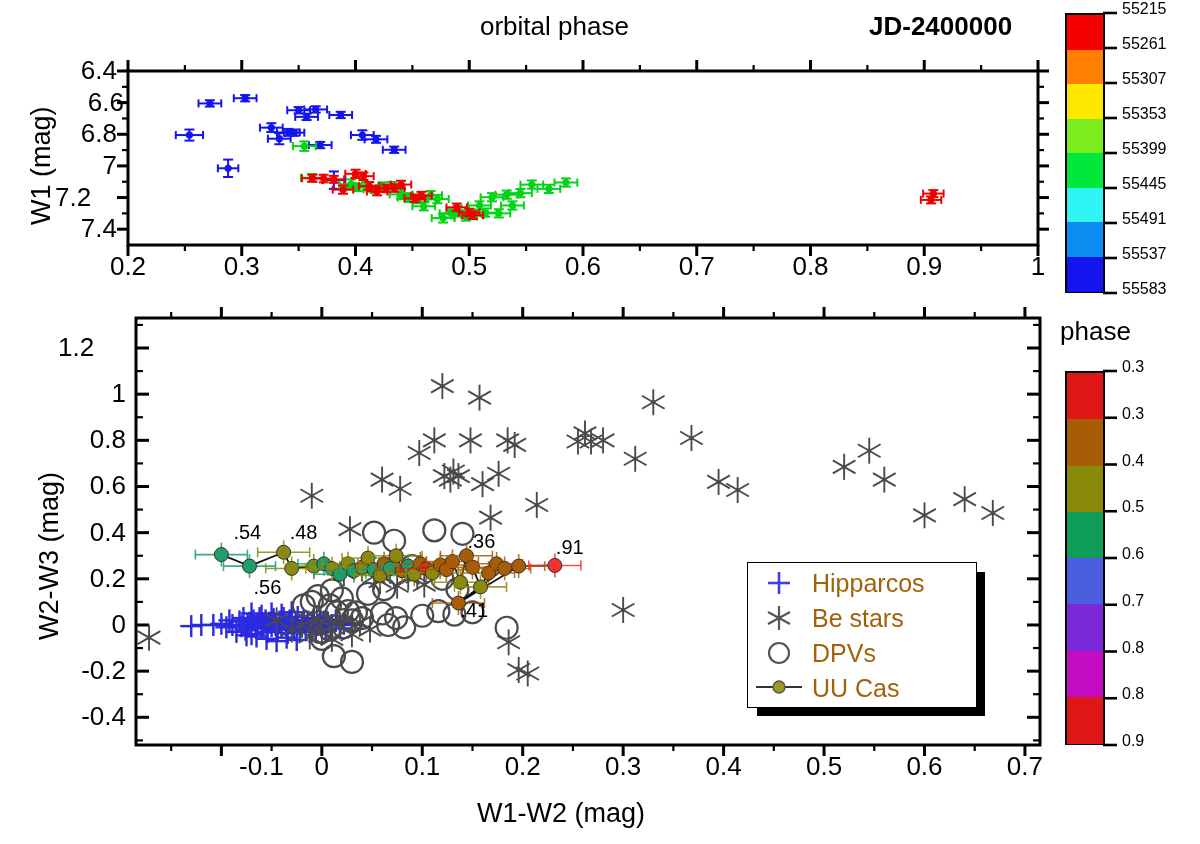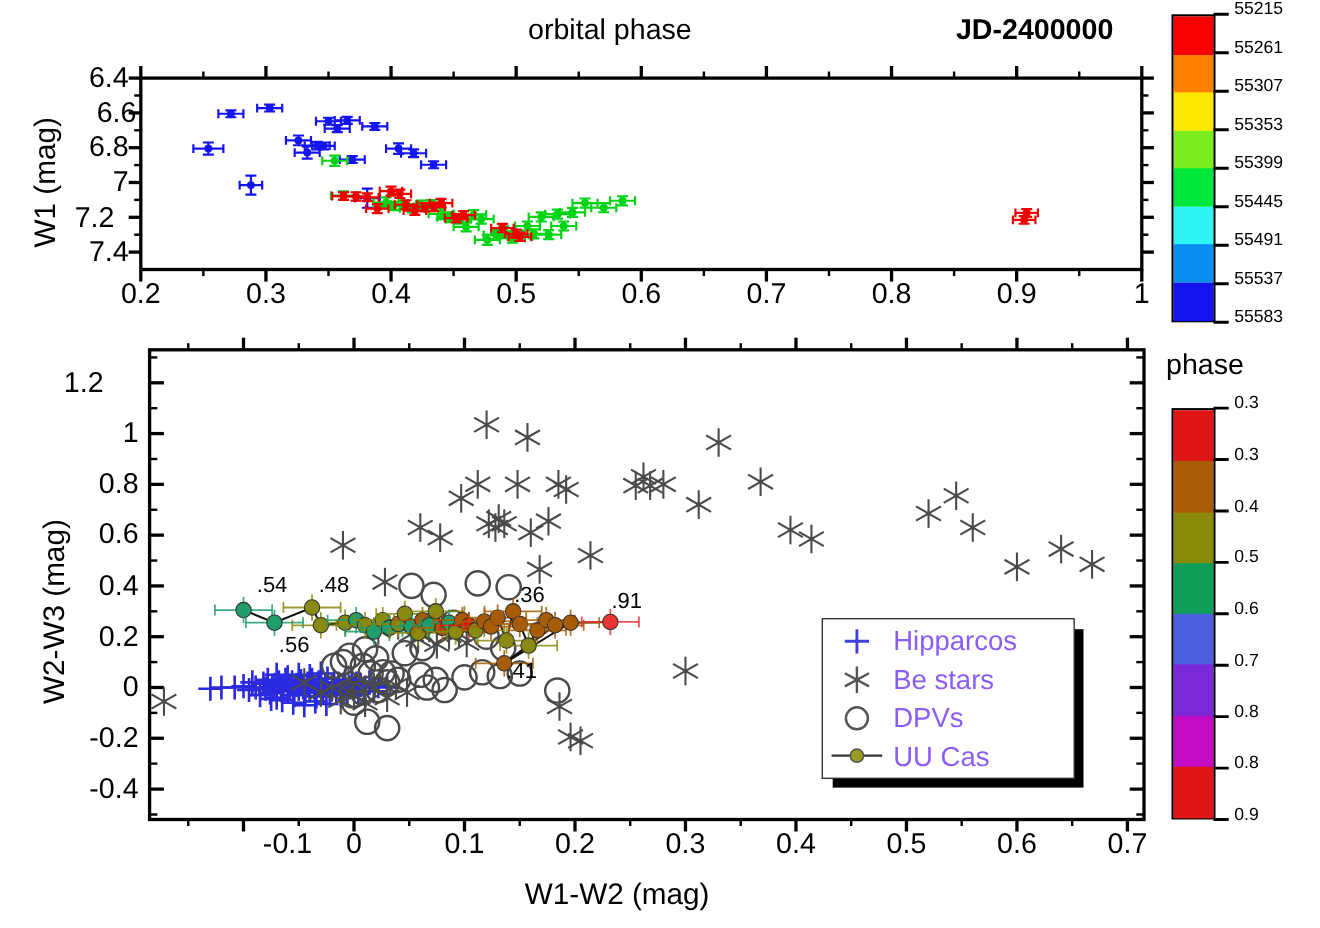--- a/index.html
+++ b/index.html
@@ -9,21 +9,21 @@
   .txt{white-space:nowrap;line-height:1;}
   .axis-num{font-size:26px;font-family:"Liberation Sans",sans-serif;color:#000;}
   .cb-num{font-size:16px;font-family:"Liberation Sans",sans-serif;color:#000;}
   .ann{font-size:20px;font-family:"Liberation Sans",sans-serif;color:#000;}
   .title{font-size:26px;font-family:"Liberation Sans",sans-serif;color:#000;}
   .axlabel{font-size:27px;font-family:"Liberation Sans",sans-serif;color:#000;}
   .rot{transform-origin:0 0;transform:rotate(-90deg);}
   svg{display:block;}
   .legend-shadow{position:absolute;background:#000;}
   .legend-box{position:absolute;background:#fff;border:1.5px solid #000;}
-  .legend-label{font-size:25px;font-family:"Liberation Sans",sans-serif;color:#8b5cf6;}
+  .legend-label{font-size:25px;font-family:"Liberation Sans",sans-serif;color:#a16207;}
 </style>
 </head>
 <body>
 
 <div id="root">
 
   <div class="abs txt title" style="left:480px;top:13px;">orbital phase</div>
   <div class="abs txt title" style="left:869px;top:13px;font-weight:bold;">JD-2400000</div>
   <div class="abs txt title" style="left:1060px;top:318px;">phase</div>
 
@@ -1358,21 +1358,21 @@
       <div class="abs txt axis-num" style="left:674.7499999999999px;top:253px;width:44px;text-align:center;">0.7</div>
       <div class="abs txt axis-num" style="left:788.5000000000001px;top:253px;width:44px;text-align:center;">0.8</div>
       <div class="abs txt axis-num" style="left:902.2499999999999px;top:253px;width:44px;text-align:center;">0.9</div>
       <div class="abs txt axis-num" style="left:1016px;top:253px;width:44px;text-align:center;">1</div>
     </div>
   <div id="upper-ylabels">
       <div class="abs txt axis-num" style="left:55px;top:57px;width:62px;text-align:right;">6.4</div>
       <div class="abs txt axis-num" style="left:62px;top:88.63636363636354px;width:62px;text-align:right;">6.6</div>
       <div class="abs txt axis-num" style="left:55px;top:120.2727272727272px;width:62px;text-align:right;">6.8</div>
       <div class="abs txt axis-num" style="left:55px;top:151.90909090909088px;width:62px;text-align:right;">7</div>
-      <div class="abs txt axis-num" style="left:55px;top:183.54545454545456px;width:62px;text-align:center;">7.2</div>
+      <div class="abs txt axis-num" style="left:55px;top:183.54545454545456px;width:62px;text-align:left;">7.2</div>
       <div class="abs txt axis-num" style="left:55px;top:215.18181818181824px;width:62px;text-align:right;">7.4</div>
     </div>
 
   <div class="abs txt axlabel rot" style="left:28px;top:225px;">W1 (mag)</div>
 
   <div id="lower-xlabels">
       <div class="abs txt axis-num" style="left:193.3777777777778px;top:753px;width:56px;text-align:center;margin-left:40px;">-0.1</div>
       <div class="abs txt axis-num" style="left:293.82222222222225px;top:753px;width:56px;text-align:center;">0</div>
       <div class="abs txt axis-num" style="left:394.2666666666667px;top:753px;width:56px;text-align:center;">0.1</div>
       <div class="abs txt axis-num" style="left:494.7111111111112px;top:753px;width:56px;text-align:center;">0.2</div>

